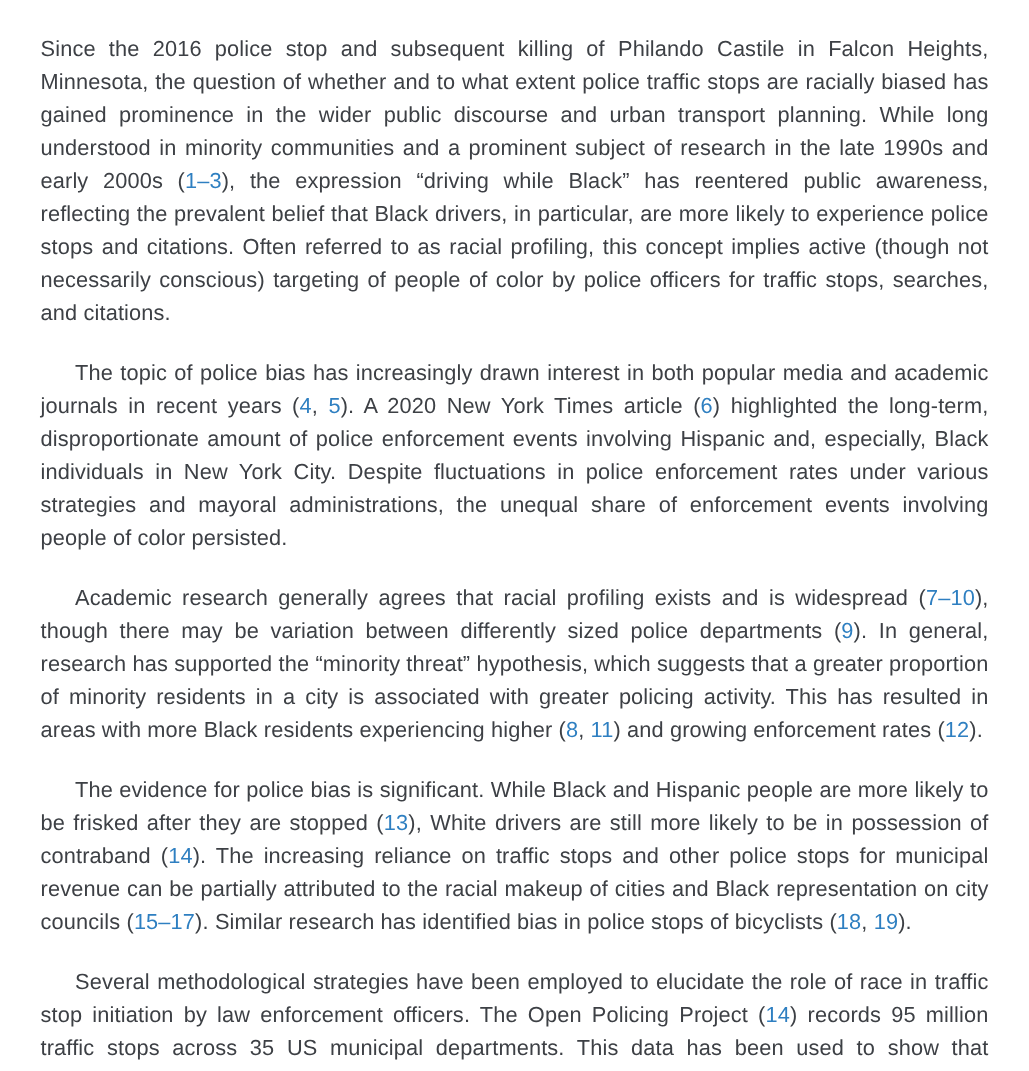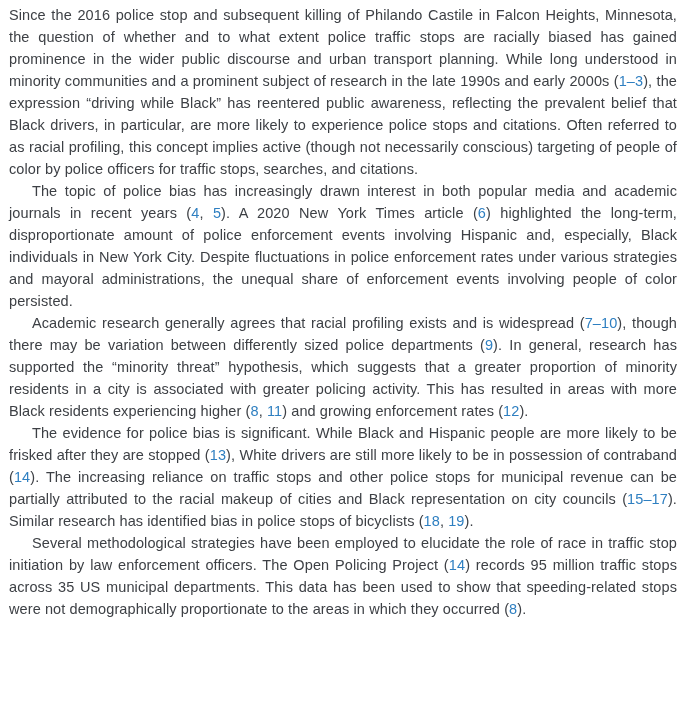--- a/index.html
+++ b/index.html
@@ -14,21 +14,21 @@
     font-family: "Liberation Sans", "DejaVu Sans", sans-serif;
   }
   .paper-body {
     padding: 4px 9px 0 9px;
     font-size: 14.5px;
     line-height: 22px;
     text-align: justify;
     letter-spacing: 0.1px;
   }
   .paper-body p {
-    margin: 0;
+    margin: 18px;
     padding: 0;
   }
   .paper-body p.indent {
     text-indent: 23px;
   }
   a.cite {
     text-decoration: none;
     cursor: pointer;
   }
 </style>

